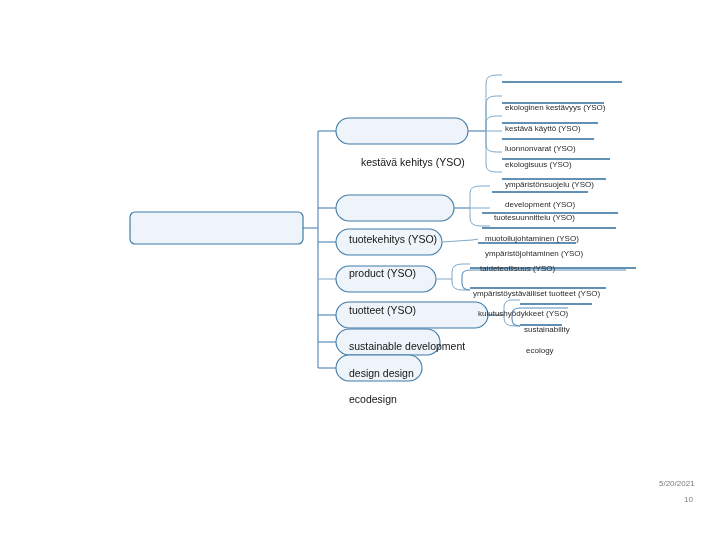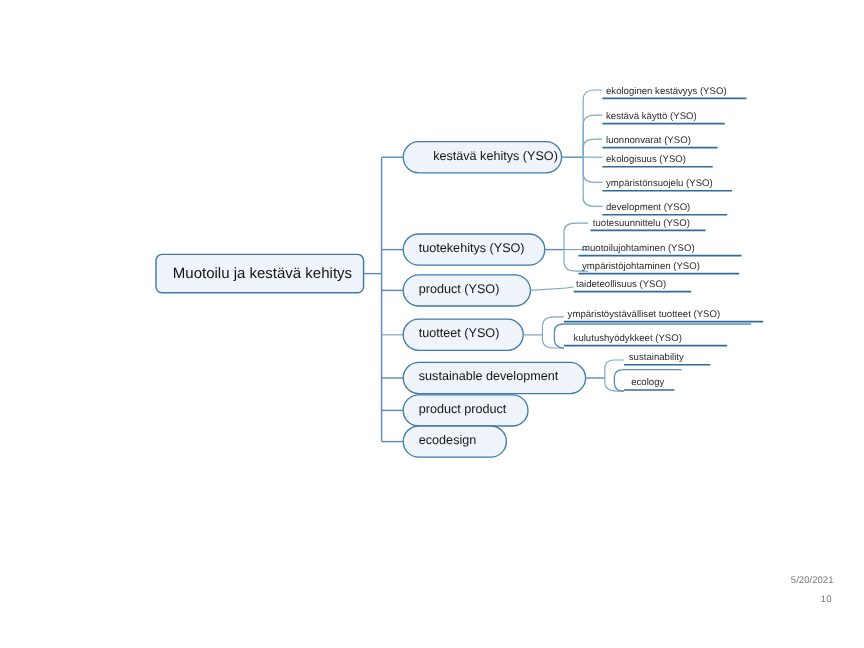--- a/index.html
+++ b/index.html
@@ -55,20 +55,21 @@
   .leaf-curve {
     fill: none;
     stroke: #5b8db8;
     stroke-width: 1.1;
   }
   .lbl {
     position: absolute;
     color: #1d1d1d;
     white-space: nowrap;
     line-height: 1;
+    margin-top: 32px;
   }
   .lbl-root {
     font-size: 12.5px;
     color: #151515;
   }
   .lbl-l2 {
     font-size: 10.5px;
     color: #151515;
   }
   .lbl-l3 {
@@ -161,28 +162,27 @@
       <path class="conn" d="M488 315 L504 315"></path>
       <path class="conn-thin" d="M504 315 L504 307 Q504 300 512 300 L520 300"></path>
       <path class="conn-thin" d="M504 315 L504 318 Q504 326 514 326 L520 326"></path>
       <path class="leaf-line" d="M520 304 L592 304"></path>
       <path class="leaf-curve" d="M520 326 Q512 326 512 319 L512 314 Q512 308 520 308 L568 308"></path>
       <path class="leaf-line" d="M520 325 L562 325"></path>
     </g>
 
   </svg>
 
-  <div class="lbl lbl-root" style="left:144px; top:222px;">Muotoilu ja kestävä kehitys</div>
 
   <div class="lbl lbl-l2" style="left:361px; top:125px;">kestävä kehitys (YSO)</div>
   <div class="lbl lbl-l2" style="left:349px; top:202px;">tuotekehitys (YSO)</div>
   <div class="lbl lbl-l2" style="left:349px; top:236px;">product (YSO)</div>
   <div class="lbl lbl-l2" style="left:349px; top:273px;">tuotteet (YSO)</div>
   <div class="lbl lbl-l2" style="left:349px; top:309px;">sustainable development</div>
-  <div class="lbl lbl-l2" style="left:349px; top:336px;">product product</div>
+  <div class="lbl lbl-l2" style="left:349px; top:336px;">design design</div>
   <div class="lbl lbl-l2" style="left:349px; top:362px;">ecodesign</div>
 
   <div class="lbl lbl-l3" style="left:505px; top:72px;">ekologinen kestävyys (YSO)</div>
   <div class="lbl lbl-l3" style="left:505px; top:93px;">kestävä käyttö (YSO)</div>
   <div class="lbl lbl-l3" style="left:505px; top:113px;">luonnonvarat (YSO)</div>
   <div class="lbl lbl-l3" style="left:505px; top:129px;">ekologisuus (YSO)</div>
   <div class="lbl lbl-l3" style="left:505px; top:149px;">ympäristönsuojelu (YSO)</div>
   <div class="lbl lbl-l3" style="left:505px; top:169px;">development (YSO)</div>
 
   <div class="lbl lbl-l3" style="left:494px; top:182px;">tuotesuunnittelu (YSO)</div>

